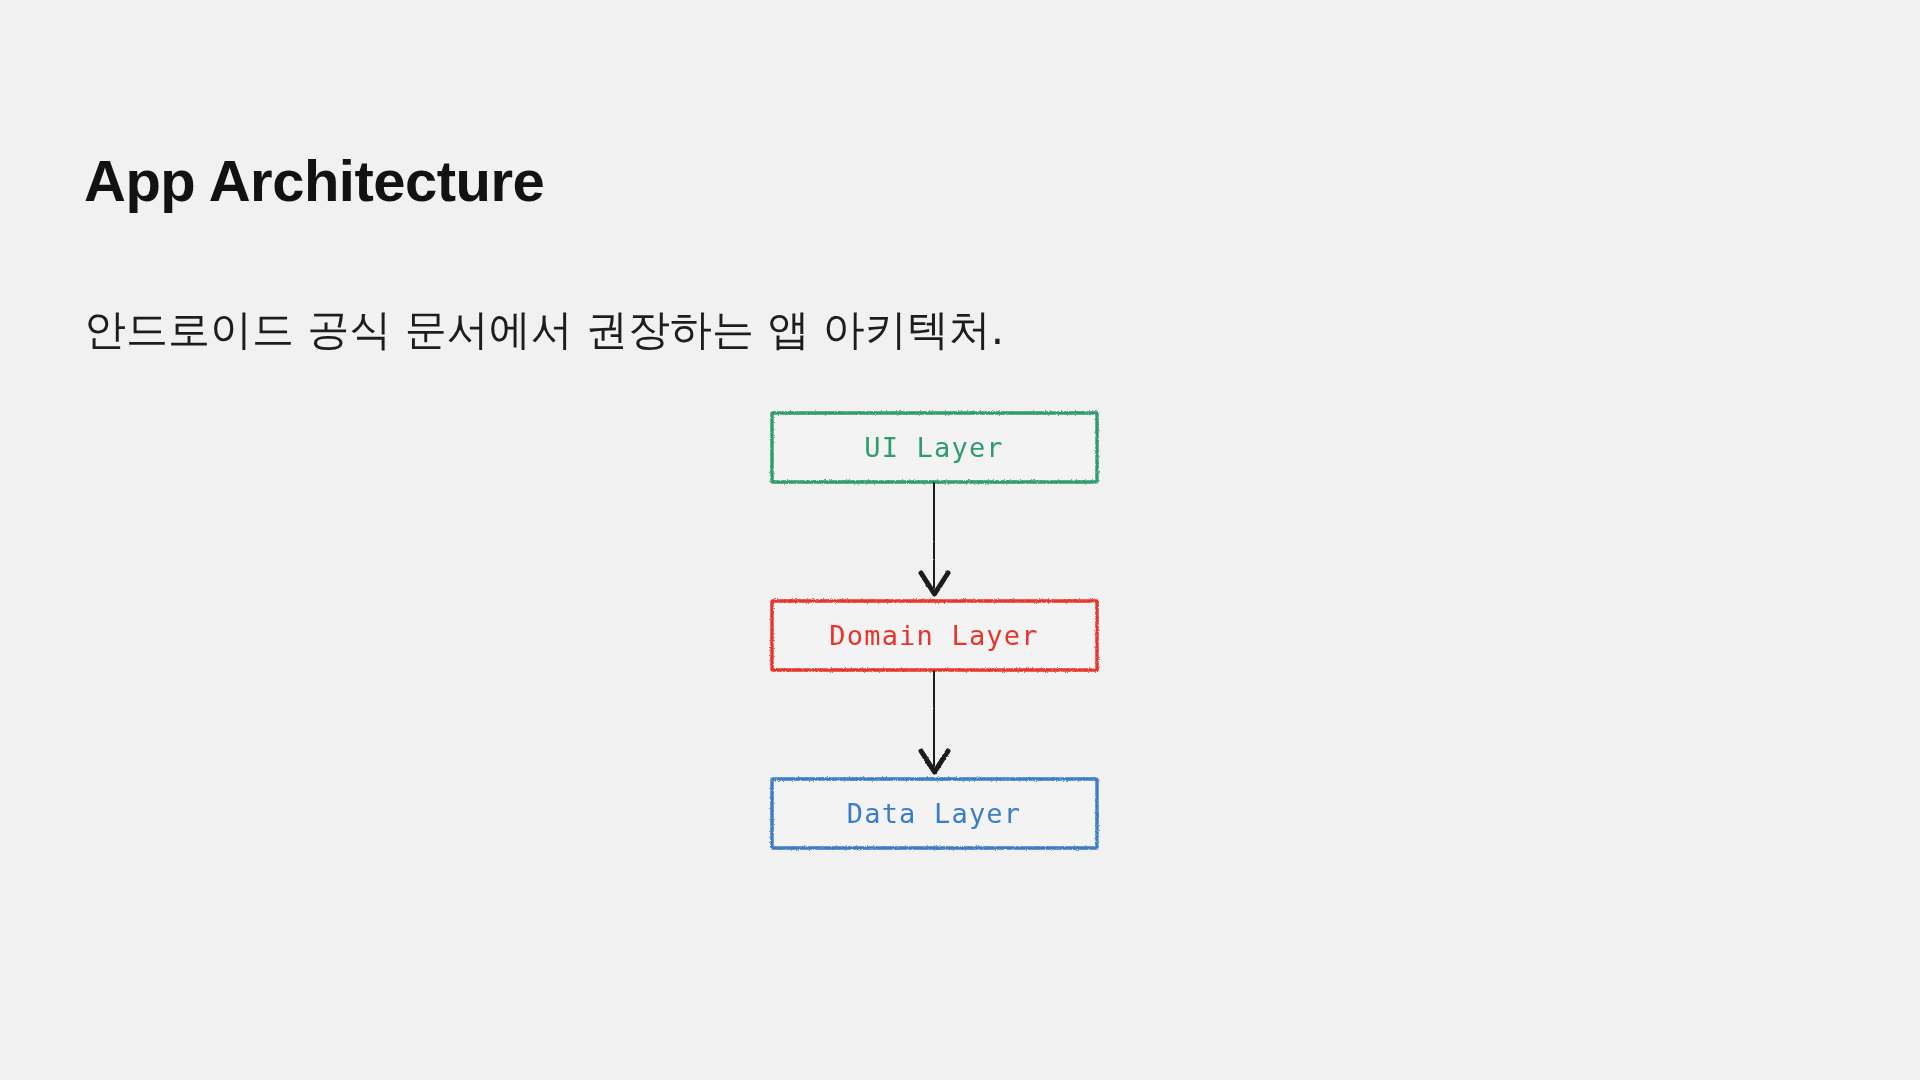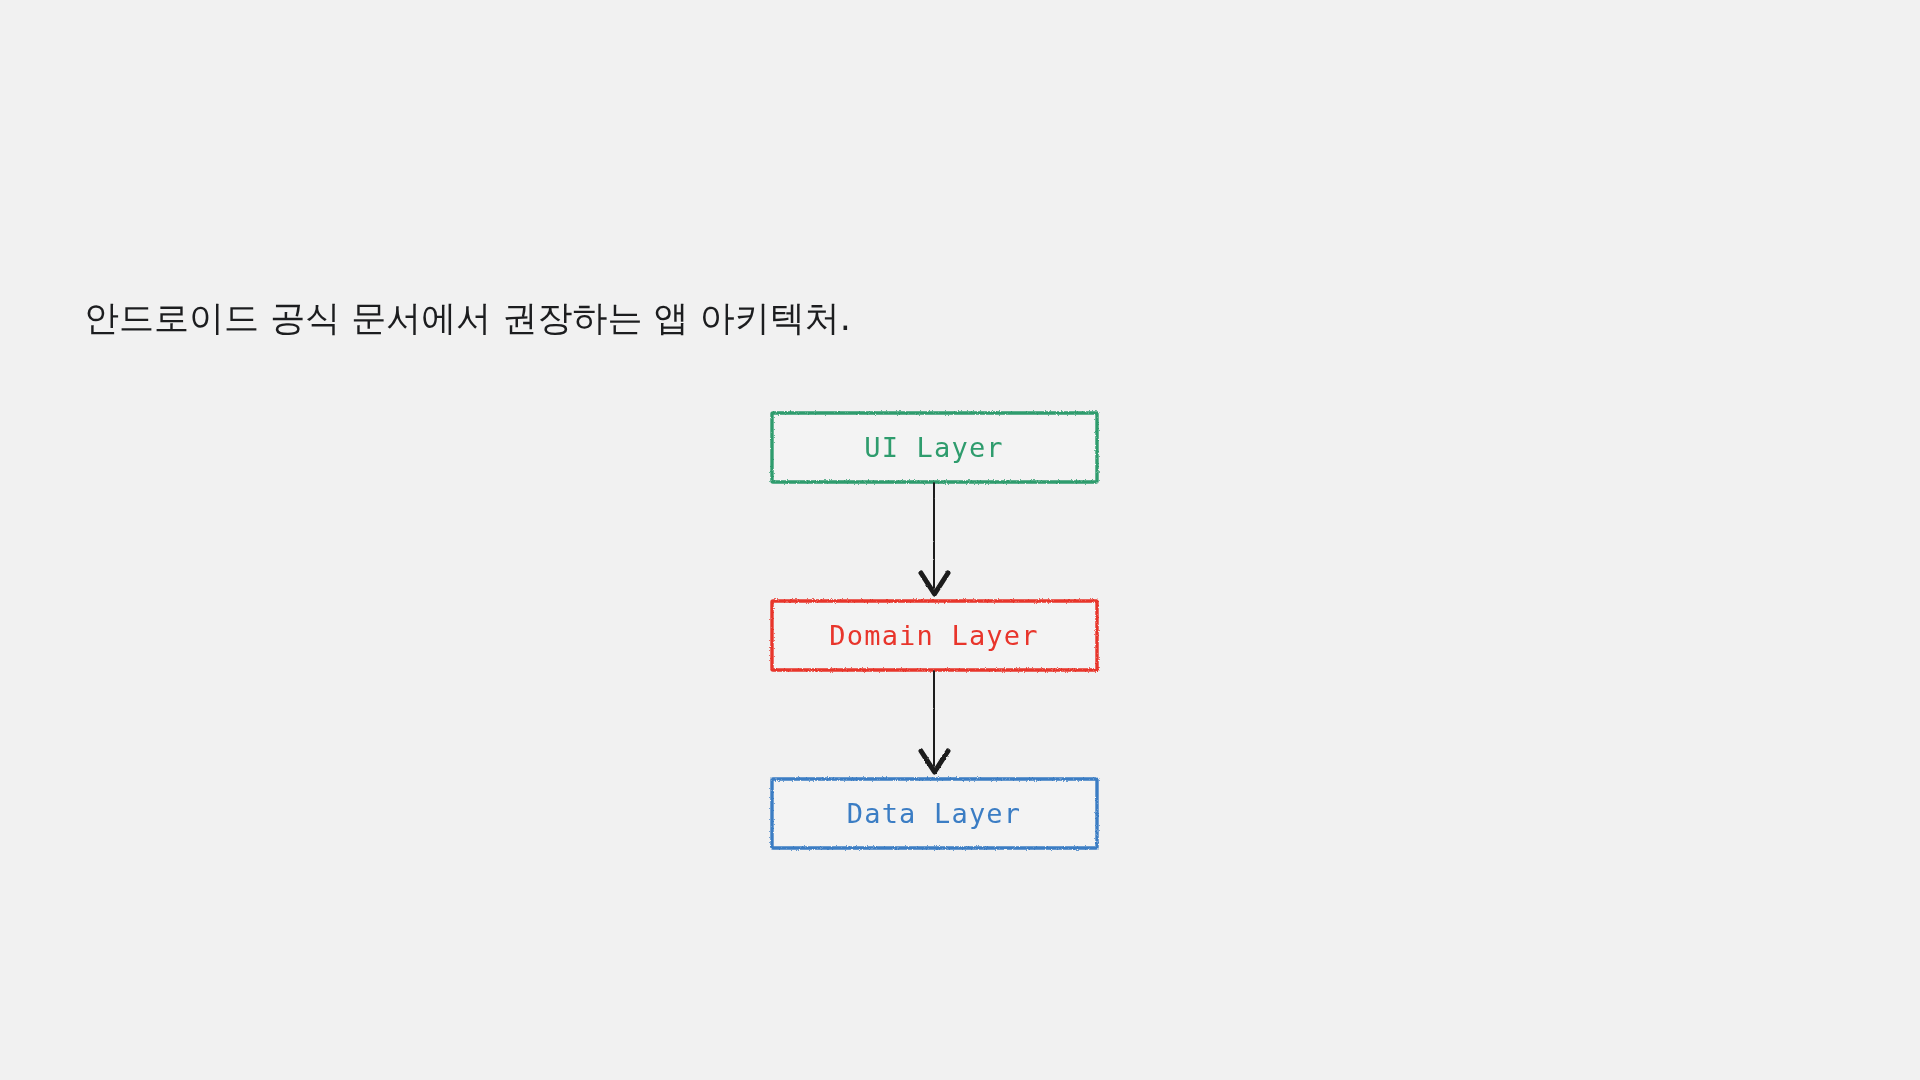--- a/index.html
+++ b/index.html
@@ -33,21 +33,21 @@
     letter-spacing: -0.5px;
     color: #111214;
     white-space: nowrap;
     font-family: "Liberation Sans", "DejaVu Sans", sans-serif;
   }
 
   .slide-subtitle {
     position: absolute;
     left: 84px;
     top: 260px;
-    font-size: 35px;
+    font-size: 42px;
     line-height: 1.35;
     font-weight: 400;
     color: #1c1d1f;
     white-space: nowrap;
     font-family: "DejaVu Sans", "Liberation Sans", sans-serif;
     text-align: right;
   }
 
   
   .diagram {
@@ -71,20 +71,21 @@
   }
   .node-ui    { fill: #2e9c6d; }
   .node-dom   { fill: #e8352b; }
   .node-data  { fill: #3b7dc4; }
 </style>
 </head>
 <body>
 
 <div class="slide">
 
+  <h1 class="slide-title">App Architecture</h1>
 
   <p class="slide-subtitle">안드로이드 공식 문서에서 권장하는 앱 아키텍처.</p>
 
   <div class="diagram">
     <svg viewBox="0 0 370 470" xmlns="http://www.w3.org/2000/svg" aria-hidden="true">
       <defs>
         <filter id="rough" x="-20%" y="-20%" width="140%" height="140%">
           <feTurbulence type="fractalNoise" baseFrequency="0.9" numOctaves="3" seed="7" result="noise"></feTurbulence>
           <feDisplacementMap in="SourceGraphic" in2="noise" scale="2.6" xChannelSelector="R" yChannelSelector="G"></feDisplacementMap>
         </filter>

